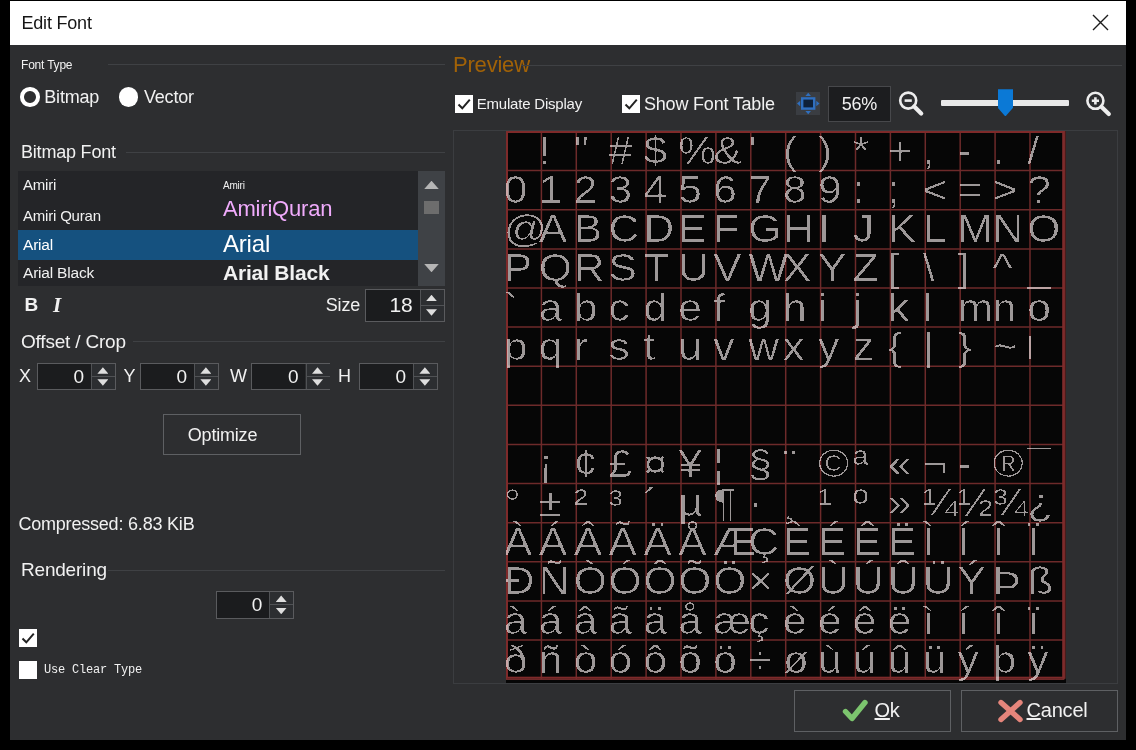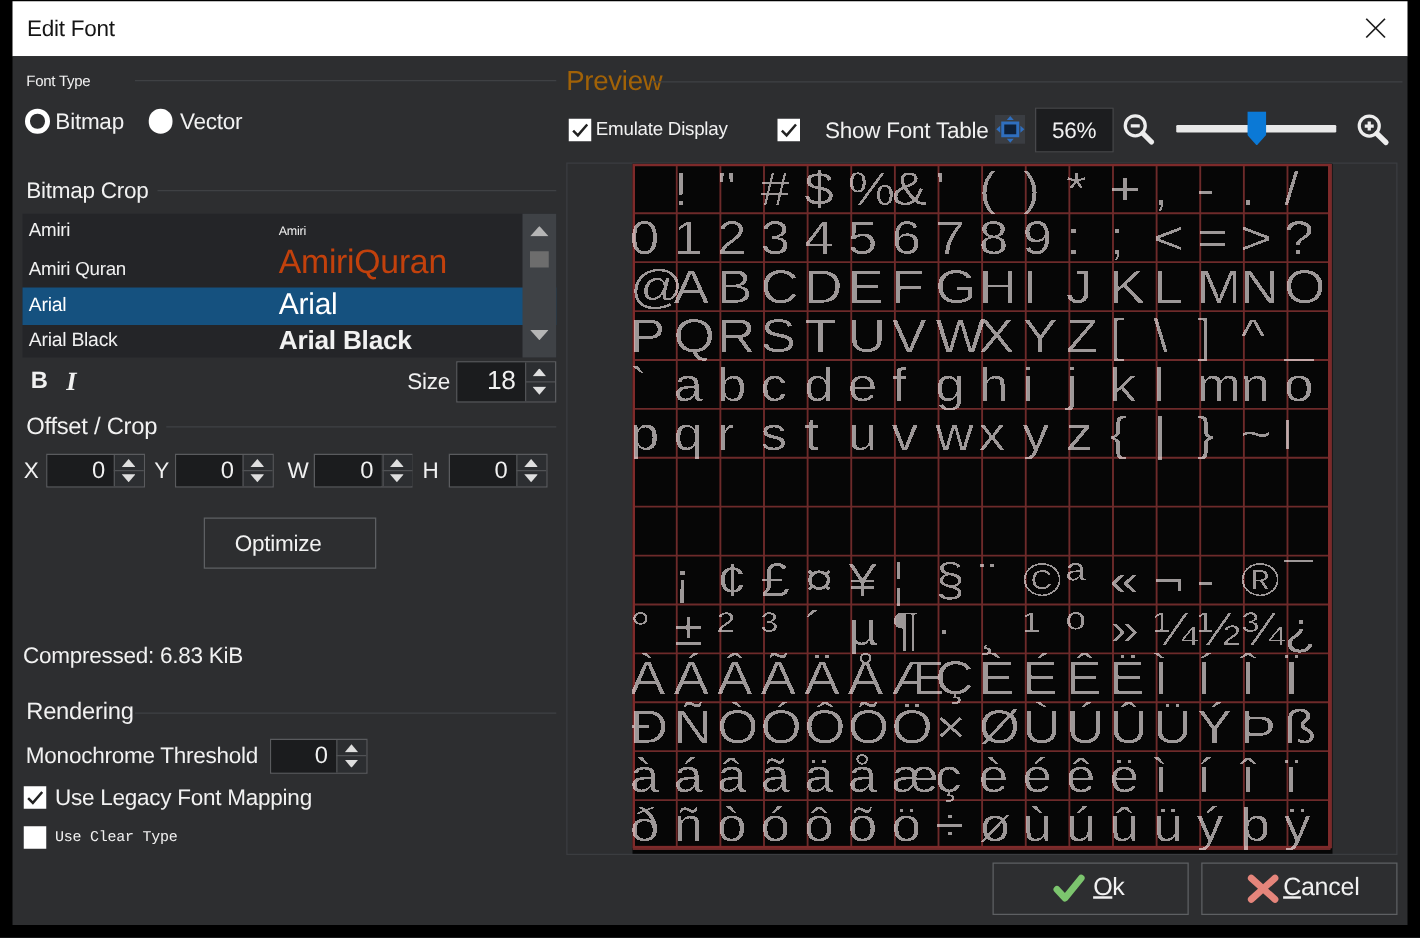--- a/index.html
+++ b/index.html
@@ -4,40 +4,40 @@
 </style></head><body>
 <div style="position:absolute;left:0;top:0;width:1136px;height:750px;">
 <div style="position:absolute;left:10px;top:1px;width:1115.6px;height:43.6px;background:#ffffff;"></div>
 <div style="position:absolute;left:10px;top:44.6px;width:1115.6px;height:695.2px;background:#2d2e30;"></div>
 <div style="position:absolute;left:21.5px;top:11.0px;line-height:24px;font-size:18px;color:#151515;font-weight:normal;font-family:'Liberation Sans',sans-serif;white-space:nowrap;letter-spacing:-0.2px;">Edit Font</div>
 <svg style="position:absolute;left:1092px;top:14px" width="17" height="17">
       <path d="M1 1 L16 16 M16 1 L1 16" stroke="#1c1c1c" stroke-width="1.4"></path>
     </svg>
 <div style="position:absolute;left:21px;top:51.7px;line-height:26px;font-size:12px;color:#f1f1f1;font-weight:normal;font-family:'Liberation Sans',sans-serif;white-space:nowrap;letter-spacing:-0.2px;">Font Type</div>
 <div style="position:absolute;left:108px;top:64.2px;width:337px;height:1px;background:#3f4144;"></div>
-<div style="position:absolute;left:21px;top:140.0px;line-height:24px;font-size:18px;color:#f1f1f1;font-weight:normal;font-family:'Liberation Sans',sans-serif;white-space:nowrap;letter-spacing:-0.2px;">Bitmap Crop</div>
+<div style="position:absolute;left:21px;top:140.0px;line-height:24px;font-size:18px;color:#f1f1f1;font-weight:normal;font-family:'Liberation Sans',sans-serif;white-space:nowrap;letter-spacing:-0.2px;">Bitmap Font</div>
 <div style="position:absolute;left:126px;top:151.5px;width:319px;height:1px;background:#3f4144;"></div>
 <div style="position:absolute;left:21px;top:328.5px;line-height:26px;font-size:19px;color:#f1f1f1;font-weight:normal;font-family:'Liberation Sans',sans-serif;white-space:nowrap;letter-spacing:-0.2px;">Offset / Crop</div>
 <div style="position:absolute;left:133px;top:341.0px;width:312px;height:1px;background:#3f4144;"></div>
 <div style="position:absolute;left:21px;top:557.4px;line-height:26px;font-size:19px;color:#f1f1f1;font-weight:normal;font-family:'Liberation Sans',sans-serif;white-space:nowrap;letter-spacing:-0.2px;">Rendering</div>
 <div style="position:absolute;left:108px;top:569.9px;width:337px;height:1px;background:#3f4144;"></div>
 <div style="position:absolute;left:453px;top:53.0px;line-height:24px;font-size:22px;color:#a16207;font-weight:normal;font-family:'Liberation Sans',sans-serif;white-space:nowrap;letter-spacing:-0.2px;">Preview</div>
 <div style="position:absolute;left:521px;top:64.5px;width:601px;height:1px;background:#3f4144;"></div>
 <div style="position:absolute;left:20.2px;top:87.2px;width:19.6px;height:19.6px;border-radius:50%;border:4.6px solid #ffffff;box-sizing:border-box;"></div>
 <div style="position:absolute;left:44.3px;top:85.0px;line-height:24px;font-size:18px;color:#f1f1f1;font-weight:normal;font-family:'Liberation Sans',sans-serif;white-space:nowrap;letter-spacing:-0.2px;">Bitmap</div>
 <div style="position:absolute;left:118.9px;top:87.2px;width:19.6px;height:19.6px;border-radius:50%;background:#ffffff;"></div>
 <div style="position:absolute;left:144px;top:85.0px;line-height:24px;font-size:18px;color:#f1f1f1;font-weight:normal;font-family:'Liberation Sans',sans-serif;white-space:nowrap;letter-spacing:-0.2px;">Vector</div>
 <div style="position:absolute;left:18px;top:171px;width:427px;height:115px;background:#242528;overflow:hidden;"></div>
 <div style="position:absolute;left:18px;top:229.5px;width:427px;height:30px;background:#15517f;"></div>
 <div style="position:absolute;left:23px;top:174.5px;line-height:20px;font-size:15px;color:#f1f1f1;font-weight:normal;font-family:'Liberation Sans',sans-serif;white-space:nowrap;letter-spacing:-0.2px;">Amiri</div>
 <div style="position:absolute;left:23px;top:205.5px;line-height:20px;font-size:15px;color:#f1f1f1;font-weight:normal;font-family:'Liberation Sans',sans-serif;white-space:nowrap;letter-spacing:-0.2px;">Amiri Quran</div>
 <div style="position:absolute;left:23px;top:234.0px;line-height:21px;font-size:15.5px;color:#ffffff;font-weight:normal;font-family:'Liberation Sans',sans-serif;white-space:nowrap;letter-spacing:-0.2px;">Arial</div>
 <div style="position:absolute;left:23px;top:262.0px;line-height:21px;font-size:15.5px;color:#f1f1f1;font-weight:normal;font-family:'Liberation Sans',sans-serif;white-space:nowrap;letter-spacing:-0.2px;">Arial Black</div>
 <div style="position:absolute;left:223px;top:179.0px;line-height:14px;font-size:10px;color:#f1f1f1;font-weight:normal;font-family:'Liberation Sans',sans-serif;white-space:nowrap;letter-spacing:-0.2px;">Amiri</div>
-<div style="position:absolute;left:223px;top:191.5px;line-height:34px;font-size:27px;color:#c2410c;font-weight:normal;font-family:'Liberation Sans',sans-serif;white-space:nowrap;letter-spacing:-0.2px;">Amiri⁠Quran</div>
+<div style="position:absolute;left:223px;top:191.5px;line-height:34px;font-size:22px;color:#f0abfc;font-weight:normal;font-family:'Liberation Sans',sans-serif;white-space:nowrap;letter-spacing:-0.2px;">Amiri⁠Quran</div>
 <div style="position:absolute;left:223px;top:228.0px;line-height:32px;font-size:24px;color:#ffffff;font-weight:normal;font-family:'Liberation Sans',sans-serif;white-space:nowrap;letter-spacing:-0.2px;">Arial</div>
 <div style="position:absolute;left:223px;top:258.5px;line-height:28px;font-size:21px;color:#f1f1f1;font-weight:bold;font-family:'Liberation Sans',sans-serif;white-space:nowrap;letter-spacing:-0.2px;">Arial Black</div>
 <div style="position:absolute;left:418.3px;top:171px;width:26.5px;height:115px;background:#3f4246;"></div>
 <div style="position:absolute;left:424.0px;top:180.75px;width:15px;height:8.5px;background:#b5b5b5;clip-path:polygon(50% 0,100% 100%,0 100%);"></div>
 <div style="position:absolute;left:423.8px;top:201.3px;width:15.7px;height:13px;background:#6d6d6d;"></div>
 <div style="position:absolute;left:424.0px;top:263.75px;width:15px;height:8.5px;background:#b5b5b5;clip-path:polygon(0 0,100% 0,50% 100%);"></div>
 <div style="position:absolute;left:24.6px;top:291.5px;line-height:26px;font-size:19px;color:#f1f1f1;font-weight:bold;font-family:'Liberation Sans',sans-serif;white-space:nowrap;letter-spacing:-0.2px;">B</div>
 <div style="position:absolute;left:53px;top:290.5px;line-height:28px;font-size:21px;color:#f1f1f1;font-weight:bold;font-family:'Liberation Serif',sans-serif;white-space:nowrap;font-style:italic;letter-spacing:-0.2px;">I</div>
 <div style="position:absolute;left:300px;top:293.0px;line-height:24px;font-size:18px;color:#f1f1f1;font-weight:normal;font-family:'Liberation Sans',sans-serif;white-space:nowrap;width:60px;text-align:right;letter-spacing:-0.2px;">Size</div>
 <div style="position:absolute;left:365px;top:288.5px;width:79.5px;height:33.5px;border:1px solid #5a5b5e;box-sizing:border-box;"></div>
@@ -80,46 +80,44 @@
 <div style="position:absolute;left:359.7px;top:363.6px;width:53.2px;height:25.8px;background:#1b1c1e;"></div>
 <div style="position:absolute;left:412.9px;top:363.6px;width:24px;height:25.8px;background:#2c2e31;"></div>
 <div style="position:absolute;left:412.9px;top:363.6px;width:1px;height:25.8px;background:#505255;"></div>
 <div style="position:absolute;left:412.9px;top:376.0px;width:24px;height:1px;background:#505255;"></div>
 <div style="position:absolute;left:359.7px;top:363.5px;line-height:26px;font-size:19px;color:#f1f1f1;font-weight:normal;font-family:'Liberation Sans',sans-serif;white-space:nowrap;width:46.2px;text-align:right;letter-spacing:-0.2px;">0</div>
 <div style="position:absolute;left:419.4px;top:367.134px;width:11px;height:6.5px;background:#dedede;clip-path:polygon(50% 0,100% 100%,0 100%);"></div>
 <div style="position:absolute;left:419.4px;top:379.36600000000004px;width:11px;height:6.5px;background:#dedede;clip-path:polygon(0 0,100% 0,50% 100%);"></div>
 <div style="position:absolute;left:163px;top:414px;width:137.6px;height:41.2px;border:1px solid #5e6063;box-sizing:border-box;"></div>
 <div style="position:absolute;left:163px;top:422.6px;line-height:24px;font-size:18px;color:#f1f1f1;font-weight:normal;font-family:'Liberation Sans',sans-serif;white-space:nowrap;width:119px;text-align:center;letter-spacing:-0.2px;">Optimize</div>
 <div style="position:absolute;left:18.4px;top:511.7px;line-height:24px;font-size:18px;color:#f1f1f1;font-weight:normal;font-family:'Liberation Sans',sans-serif;white-space:nowrap;letter-spacing:-0.2px;">Compressed: 6.83 KiB</div>
-<div style="position:absolute;left:20.7px;top:591.9px;line-height:24px;font-size:18px;color:#f1f1f1;font-weight:normal;font-family:'Liberation Sans',sans-serif;white-space:nowrap;letter-spacing:-0.2px;">Monochrome Threshold</div>
 <div style="position:absolute;left:216px;top:590.9px;width:78.2px;height:27.8px;border:1px solid #5a5b5e;box-sizing:border-box;"></div>
 <div style="position:absolute;left:217px;top:591.9px;width:52.2px;height:25.8px;background:#1b1c1e;"></div>
 <div style="position:absolute;left:269.2px;top:591.9px;width:24px;height:25.8px;background:#2c2e31;"></div>
 <div style="position:absolute;left:269.2px;top:591.9px;width:1px;height:25.8px;background:#505255;"></div>
 <div style="position:absolute;left:269.2px;top:604.3px;width:24px;height:1px;background:#505255;"></div>
 <div style="position:absolute;left:217px;top:591.8px;line-height:26px;font-size:19px;color:#f1f1f1;font-weight:normal;font-family:'Liberation Sans',sans-serif;white-space:nowrap;width:45.2px;text-align:right;letter-spacing:-0.2px;">0</div>
 <div style="position:absolute;left:275.7px;top:595.434px;width:11px;height:6.5px;background:#dedede;clip-path:polygon(50% 0,100% 100%,0 100%);"></div>
 <div style="position:absolute;left:275.7px;top:607.6659999999999px;width:11px;height:6.5px;background:#dedede;clip-path:polygon(0 0,100% 0,50% 100%);"></div>
 <div style="position:absolute;left:19.3px;top:628.9px;width:18.2px;height:18.2px;background:#ffffff;"></div>
 <svg style="position:absolute;left:19.3px;top:628.9px" width="18.2" height="18.2" viewBox="0 0 18.2 18.2">
       <path d="M3.5 9.5 L7.3 13.3 L14.8 4.6" stroke="#222" stroke-width="2" fill="none"></path>
     </svg>
-<div style="position:absolute;left:44px;top:626.0px;line-height:24px;font-size:18px;color:#f1f1f1;font-weight:normal;font-family:'Liberation Sans',sans-serif;white-space:nowrap;letter-spacing:-0.2px;">Use Legacy Font Mapping</div>
 <div style="position:absolute;left:19.3px;top:661px;width:18.2px;height:18.2px;background:#ffffff;"></div>
 <div style="position:absolute;left:44px;top:658.1px;line-height:24px;font-size:12px;color:#f1f1f1;font-weight:normal;font-family:Liberation Mono, monospace;white-space:nowrap;letter-spacing:-0.2px;">Use Clear Type</div>
 <div style="position:absolute;left:454.8px;top:94.7px;width:18.2px;height:18.2px;background:#ffffff;"></div>
 <svg style="position:absolute;left:454.8px;top:94.7px" width="18.2" height="18.2" viewBox="0 0 18.2 18.2">
       <path d="M3.5 9.5 L7.3 13.3 L14.8 4.6" stroke="#222" stroke-width="2" fill="none"></path>
     </svg>
 <div style="position:absolute;left:476.7px;top:91.7px;line-height:24px;font-size:15px;color:#f1f1f1;font-weight:normal;font-family:'Liberation Sans',sans-serif;white-space:nowrap;letter-spacing:-0.2px;">Emulate Display</div>
 <div style="position:absolute;left:622.3px;top:94.7px;width:18.2px;height:18.2px;background:#ffffff;"></div>
 <svg style="position:absolute;left:622.3px;top:94.7px" width="18.2" height="18.2" viewBox="0 0 18.2 18.2">
       <path d="M3.5 9.5 L7.3 13.3 L14.8 4.6" stroke="#222" stroke-width="2" fill="none"></path>
     </svg>
-<div style="position:absolute;left:644px;top:91.7px;line-height:24px;font-size:18px;color:#f1f1f1;font-weight:normal;font-family:'Liberation Sans',sans-serif;white-space:nowrap;letter-spacing:-0.2px;margin-left:16px;">Show Font Table</div>
+<div style="position:absolute;left:644px;top:91.7px;line-height:24px;font-size:18px;color:#f1f1f1;font-weight:normal;font-family:'Liberation Sans',sans-serif;white-space:nowrap;letter-spacing:-0.2px;">Show Font Table</div>
 <div style="position:absolute;left:795.9px;top:92.4px;width:24.5px;height:23.1px;background:#3a3d42;"></div>
 <svg style="position:absolute;left:795.9px;top:92.4px" width="24.5" height="23.1" viewBox="0 0 24.5 23.1">
       <rect x="6.2" y="6.4" width="12" height="10.2" fill="#0e2038" stroke="#2f6fbf" stroke-width="2.4"></rect>
       <path d="M12.2 0.8 L15 4 L9.4 4 Z" fill="#2f6fbf"></path>
       <path d="M12.2 22.3 L9.4 19.1 L15 19.1 Z" fill="#2f6fbf"></path>
       <path d="M1 11.5 L4.2 8.7 L4.2 14.3 Z" fill="#2f6fbf"></path>
       <path d="M23.5 11.5 L20.3 14.3 L20.3 8.7 Z" fill="#2f6fbf"></path>
     </svg>
 <div style="position:absolute;left:827.5px;top:85.6px;width:63.8px;height:36.2px;background:#1c1d1f;border:1px solid #47484b;box-sizing:border-box;"></div>
 <div style="position:absolute;left:827.5px;top:91.7px;line-height:24px;font-size:18px;color:#f1f1f1;font-weight:normal;font-family:'Liberation Sans',sans-serif;white-space:nowrap;width:63.8px;text-align:center;letter-spacing:-0.2px;">56%</div>

